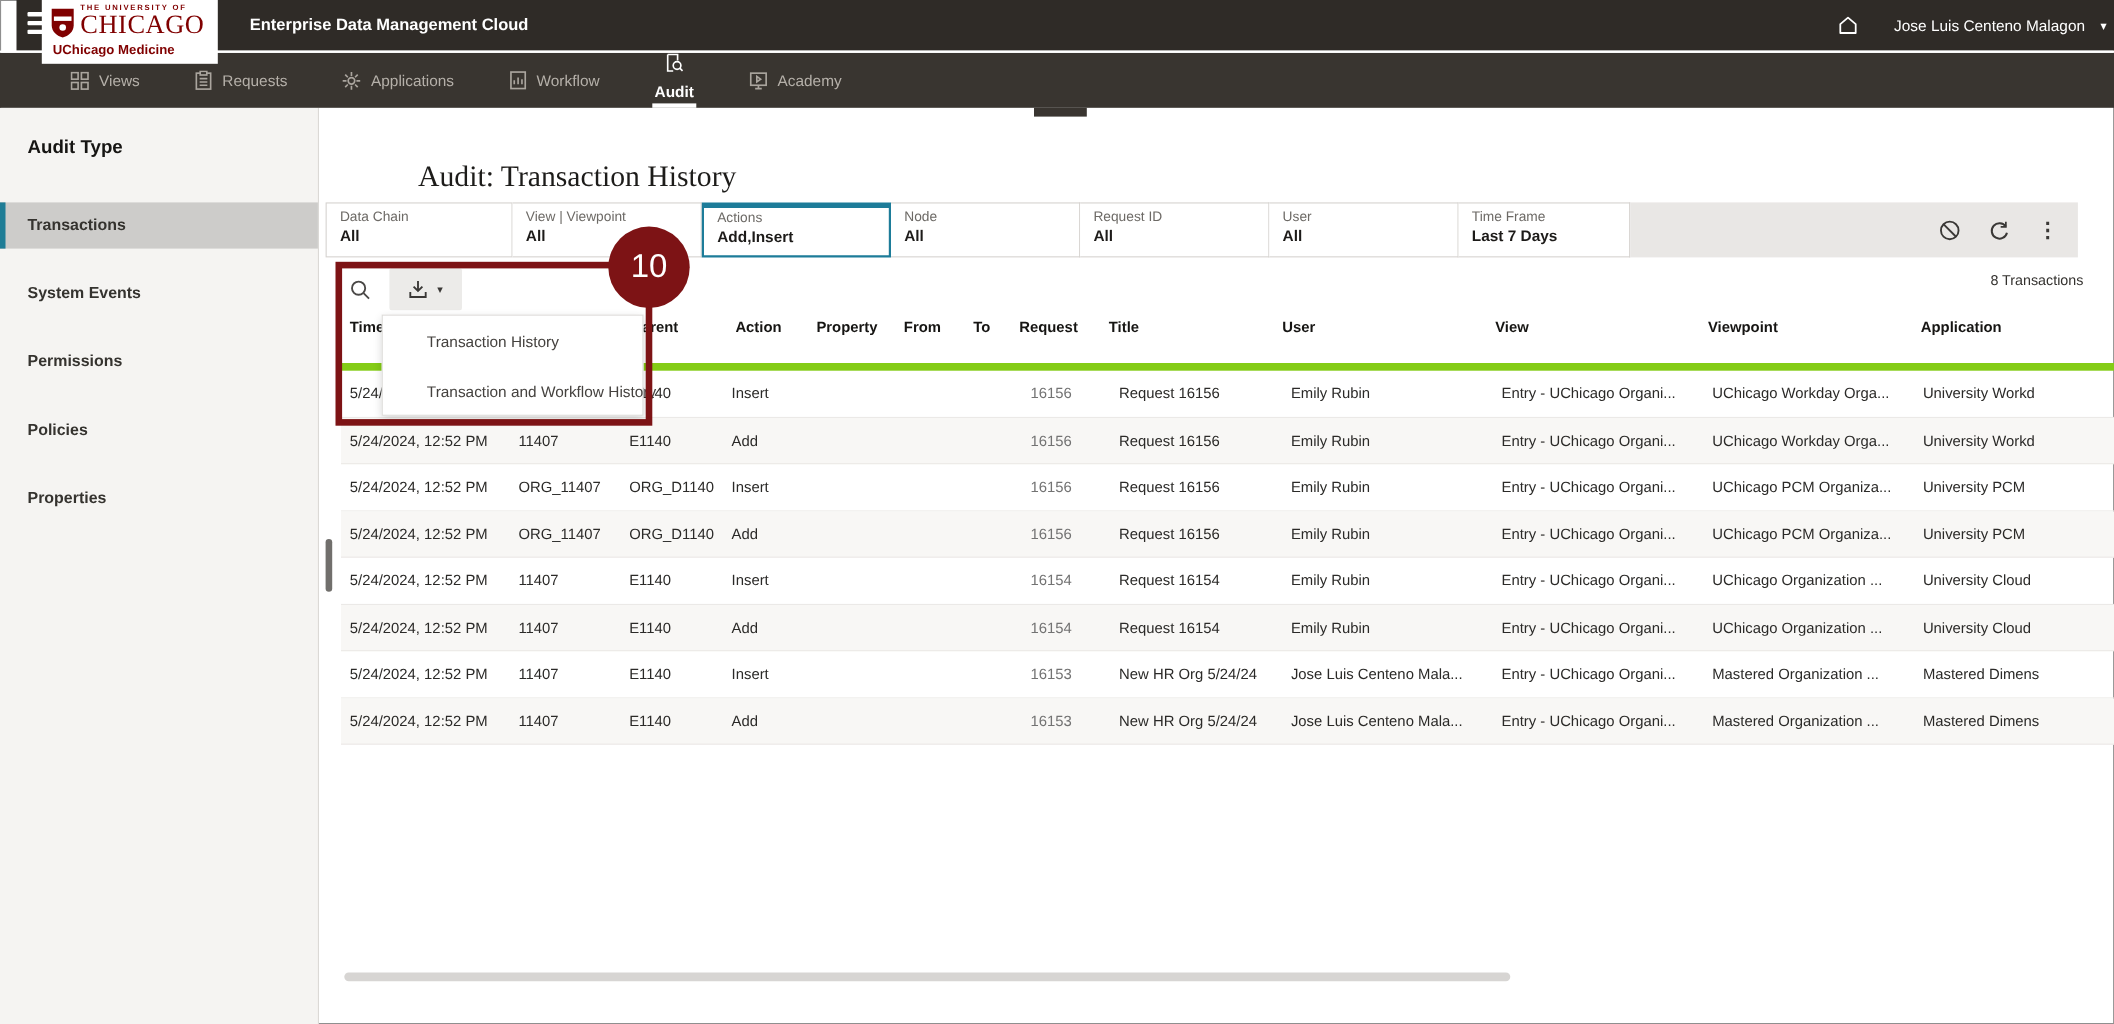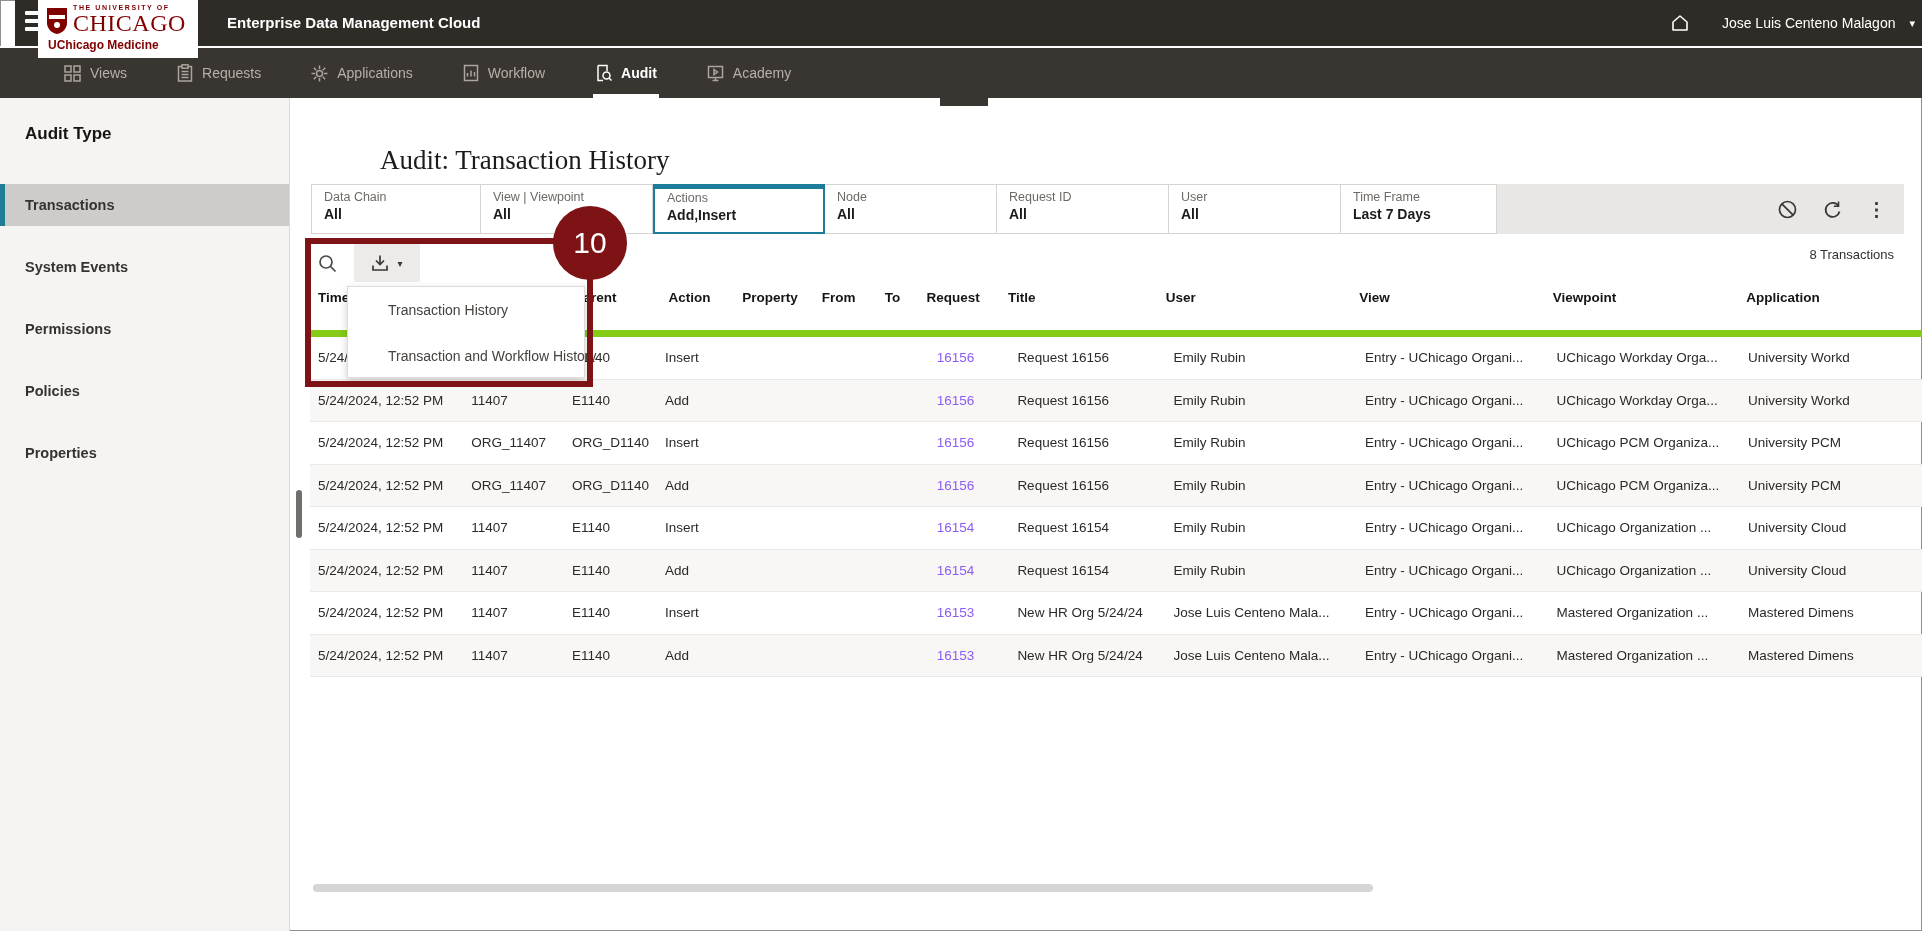--- a/index.html
+++ b/index.html
@@ -25,36 +25,36 @@
   .topbar-right { position:absolute; right:22px; top:0; height:46px; display:flex; align-items:center; gap:32px; color:#fff; }
   .home-ico svg { display:block; }
   .user-chip { display:flex; align-items:center; gap:14px; cursor:pointer; }
   .user-name { font-size:14px; color:#fff; }
   .user-caret { font-size:11px; color:#fff; }
 
   
   .navbar { position:absolute; left:0; top:48px; width:1922px; height:50px; background:#393530; display:flex; align-items:stretch; padding-left:62px; gap:46px; z-index:18; }
   .nav-item { position:relative; display:flex; align-items:center; gap:9px; color:#b5b0a9; font-size:14px; cursor:pointer; padding:0 2px; }
   .nav-item svg { display:block; }
-  .nav-item.active { color:#fff; font-weight:700; }
+  .nav-item.active { color:#fff; font-weight:700;flex-direction:column; }
   .nav-item.active::after { content:""; position:absolute; left:0; right:0; bottom:0; height:4px; background:#fff; }
   .nav-notch { position:absolute; left:940px; top:98px; width:48px; height:8px; background:#393530; z-index:17; }
   .topbar-divider { position:absolute; left:0; top:46px; width:1922px; height:2px; background:#ffffff; z-index:21; }
 
   
   .sidebar { position:absolute; left:0; top:98px; width:290px; height:833px; background:#f5f4f2; border-right:1px solid #dbd9d6; z-index:2; }
   .sidebar-title { padding:26px 0 20px 25px; font-size:17px; font-weight:700; color:#161513; }
   .side-item { height:42px; display:flex; align-items:center; padding-left:25px; font-size:14.5px; font-weight:600; color:#35332f; cursor:pointer;margin-top:20px; }
   .side-item.selected { background:#cdccca; border-left:5px solid #1f7d96; padding-left:20px; }
 
   
   .page-title { position:absolute; left:380px; top:145px; font-family:"Liberation Serif", serif; font-size:27px; color:#1d1c1a; z-index:2; }
 
   
-  .filter-strip { position:absolute; left:311px; top:184px; width:1593px; height:50px; display:flex; z-index:3; }
+  .filter-strip { position:absolute; left:296px; top:184px; width:1593px; height:50px; display:flex; z-index:3; }
   .chip { width:172px; background:#fff; border:1px solid #d6d3d0; border-left-width:0; padding:5px 12px 0 12px; cursor:pointer; overflow:hidden; }
   .chip:first-child { border-left-width:1px; width:170px; }
   .chip .chip-label { font-size:12.5px; color:#6d6a66; white-space:nowrap; }
   .chip .chip-value { font-size:14px; font-weight:700; color:#1d1b19; margin-top:2px; white-space:nowrap; }
   .chip.active { border:2px solid #1d7c99; border-top-width:5px; padding-top:2px; }
   .chip.timeframe { width:156px; }
   .filter-filler { flex:1; background:#e9e7e5; display:flex; align-items:center; justify-content:flex-end; gap:24px; padding-right:18px; }
   .filter-ico { cursor:pointer; display:flex; align-items:center; }
   .kebab { font-size:19px; color:#3a3836; font-weight:700; line-height:1; cursor:pointer; }
 
@@ -68,21 +68,21 @@
 
   
   .table-wrap { position:absolute; left:310px; top:290px; width:1612px; z-index:1; }
   .thead { display:flex; height:47px; border-bottom:7px solid #84cc16; }
   .hcell { font-size:13.5px; font-weight:700; color:#161513; padding-left:8px; white-space:nowrap; overflow:hidden; }
   .trow { display:flex; height:42.5px; align-items:center; border-bottom:1px solid #ebe9e7; cursor:pointer; }
   .trow:nth-child(even) { background:#f8f7f5; }
   .tcell { font-size:13.5px; color:#2b2a28; padding-left:8px; white-space:nowrap; overflow:hidden; }
   .c0{width:160px}.c1{width:105px}.c2{width:97px}.c3{width:76px}.c4{width:82px}.c5{width:65px}
   .c6{width:43px}.c7{width:84px}.c8{width:163px}.c9{width:200px}.c10{width:200px}.c11{width:200px}.c12{width:190px}
-  .cell-link { color:#8b5cf6;margin-left:16px; }
+  .cell-link { color:#737373;margin-left:16px; }
 
   
   .vscroll-thumb { position:absolute; left:296px; top:490px; width:6px; height:48px; background:#716f6c; border-radius:3px; z-index:4; }
   .hscroll-thumb { position:absolute; left:313px; top:884px; width:1060px; height:8px; background:#d7d5d3; border-radius:4px; z-index:4; }
 
   
   .export-menu { position:absolute; left:347px; top:286px; width:238px; height:92px; background:#fff; border:1px solid #dedcda; box-shadow:0 3px 8px rgba(0,0,0,0.18); z-index:8; }
   .menu-item { height:46px; display:flex; align-items:center; padding-left:18px; font-size:14px; color:#45423f; cursor:pointer; white-space:nowrap;margin-left:22px; }
 
   

